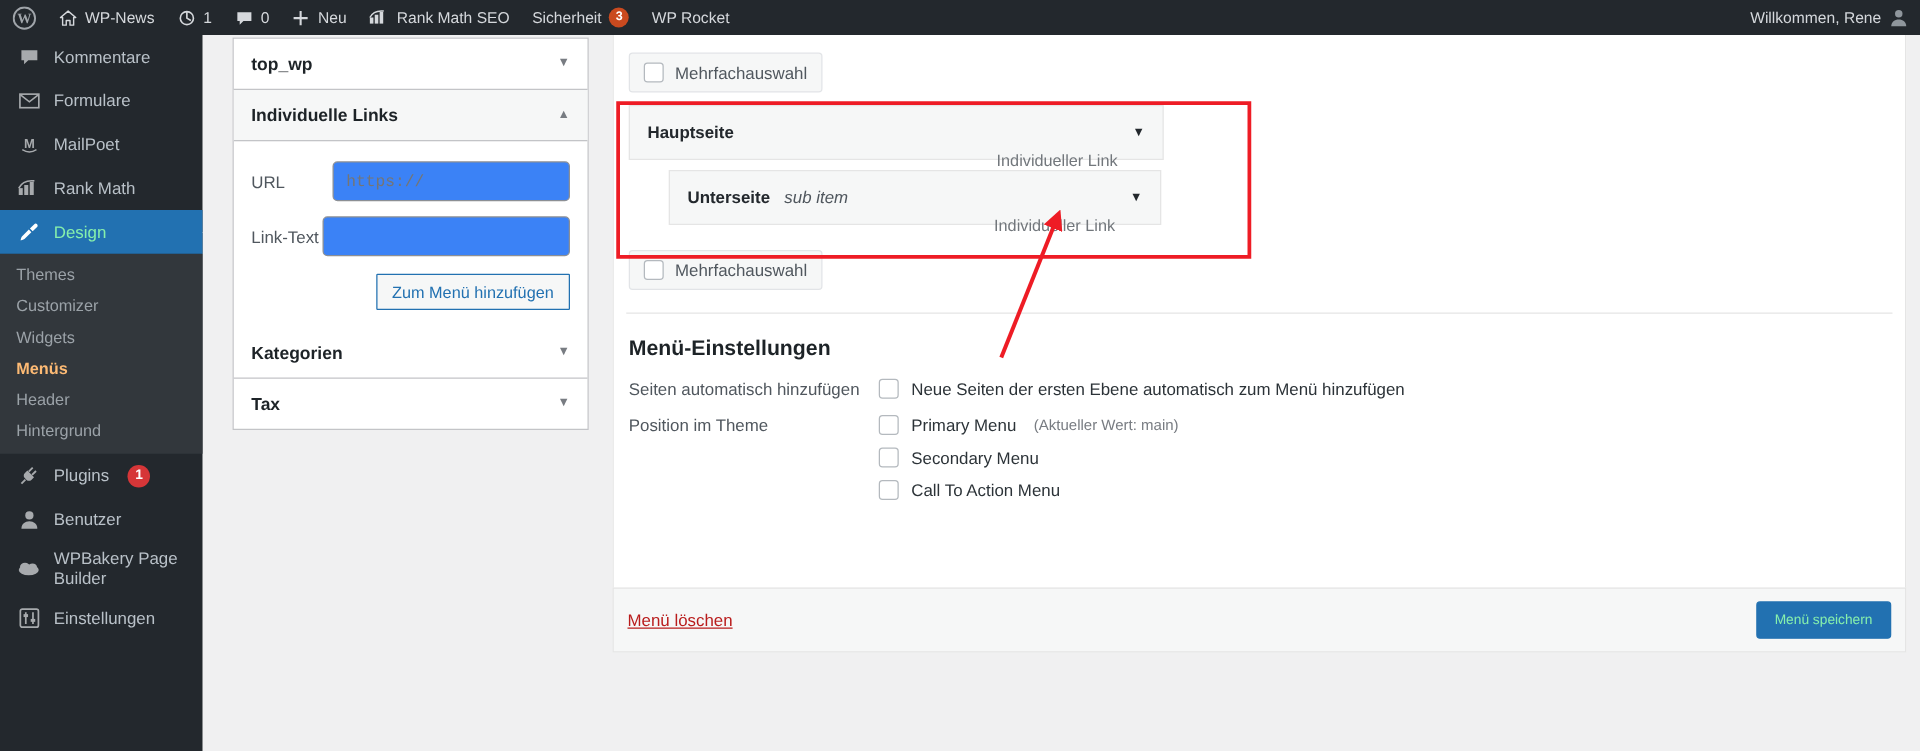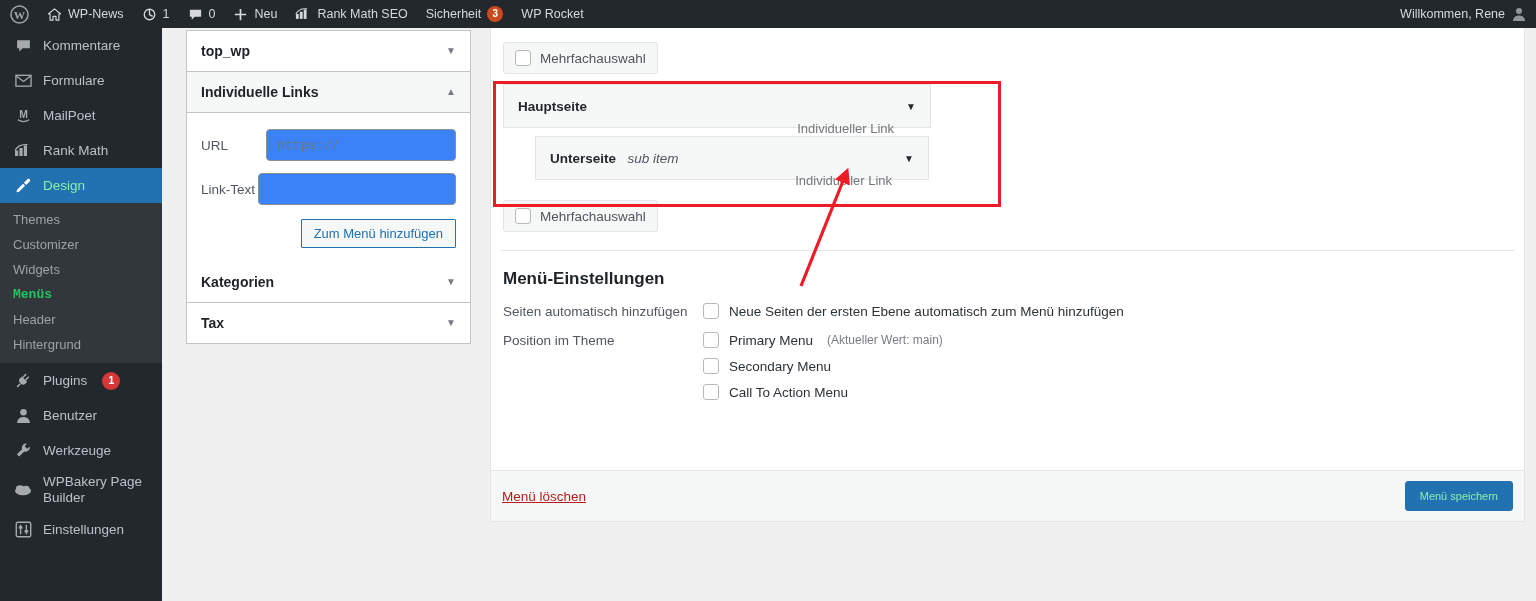--- a/index.html
+++ b/index.html
@@ -68,21 +68,21 @@
     display: inline-flex; align-items: center; justify-content: center;
     min-width: 18px; height: 18px; padding: 0 5px; margin-left: 5px;
     border-radius: 9px; background: #d63638; color: #fff;
     font-size: 11px; font-weight: 600; line-height: 1;
   }
   .submenu { background: #32373c; padding: 4px 0 6px; }
   .submenu-item {
     display: block; padding: 5px 12px 5px 13px;
     color: #9ba2a8; font-size: 13px;
   }
-  .submenu-item.active { color: #22c55e; font-weight: 700; font-family: Liberation Mono, monospace; }
+  .submenu-item.active { color: #fdba74; font-weight: 700; }
 
   
   #content { position: absolute; top: 28px; left: 162px; width: 1374px; height: 573px; }
 
   
   #metaboxes {
     position: absolute; left: 24px; top: 2px;
     width: 285px;
     background: #fff; border: 1px solid #c3c4c7;
   }
@@ -323,28 +323,20 @@
     <span class="mi-badge">1</span>
   </div>
   <div class="menu-item">
     <span class="mi-icon">
       <svg width="17" height="17" viewBox="0 0 16 16">
           <circle cx="8" cy="5" r="3.1" fill="currentColor"></circle>
           <path d="M2 15c0-3.4 2.7-5.6 6-5.6S14 11.6 14 15z" fill="currentColor"></path>
         </svg>
     </span>
     <span>Benutzer</span>
-  </div>
-  <div class="menu-item">
-    <span class="mi-icon">
-      <svg width="17" height="17" viewBox="0 0 16 16">
-          <path d="M11.2 1.6a4 4 0 00-4.6 5.2L1.8 11.6l2.1 2.1 4.8-4.8a4 4 0 005.2-4.6L11.5 6.4 9.1 4 11.2 1.6z" fill="currentColor"></path>
-        </svg>
-    </span>
-    <span>Werkzeuge</span>
   </div>
   <div class="menu-item tall">
     <span class="mi-icon">
       <svg width="18" height="14" viewBox="0 0 18 13">
           <ellipse cx="9" cy="7.5" rx="8" ry="4.2" fill="currentColor"></ellipse>
           <ellipse cx="6" cy="5" rx="4" ry="3.3" fill="currentColor"></ellipse>
           <ellipse cx="12" cy="5.3" rx="3.6" ry="3" fill="currentColor"></ellipse>
         </svg>
     </span>
     <span>WPBakery Page Builder</span>

